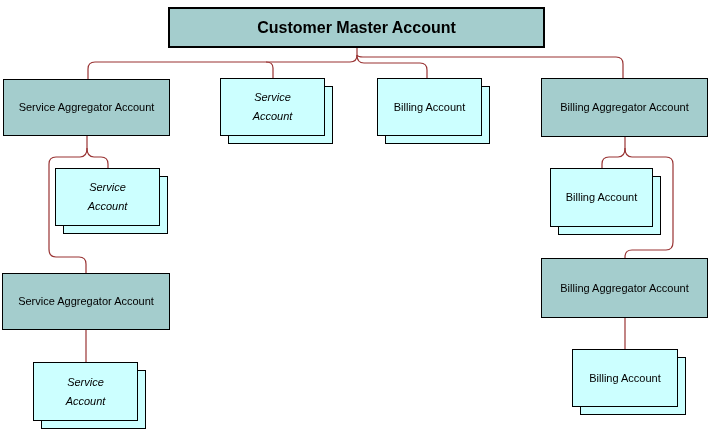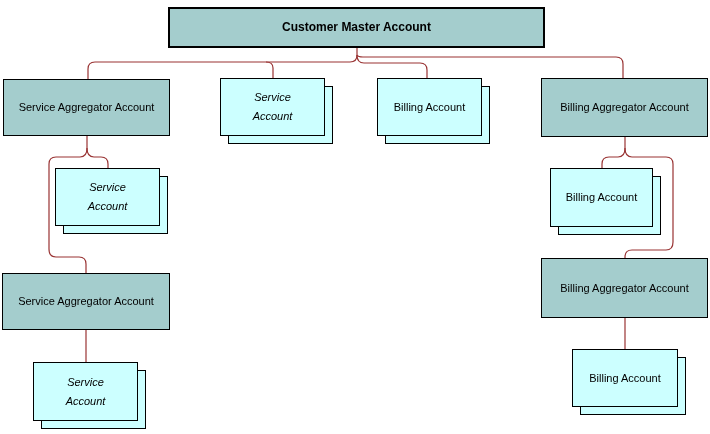--- a/index.html
+++ b/index.html
@@ -31,21 +31,21 @@
   }
   .agg {
     background: #A4CDCD;
     border: 1px solid #000000;
     padding: 4px 14px;
   }
   .master {
     background: #A4CDCD;
     border: 2px solid #000000;
     font-weight: bold;
-    font-size: 12px;
+    font-size: 16px;
   }
   .stack { background: transparent; border: none; padding: 0; }
   .stack .stack-back {
     position: absolute;
     left: 8px; top: 8px;
     width: 100%; height: 100%;
     background: #CCFFFF;
     border: 1px solid #000000;
     box-sizing: border-box;
     z-index: 1;

